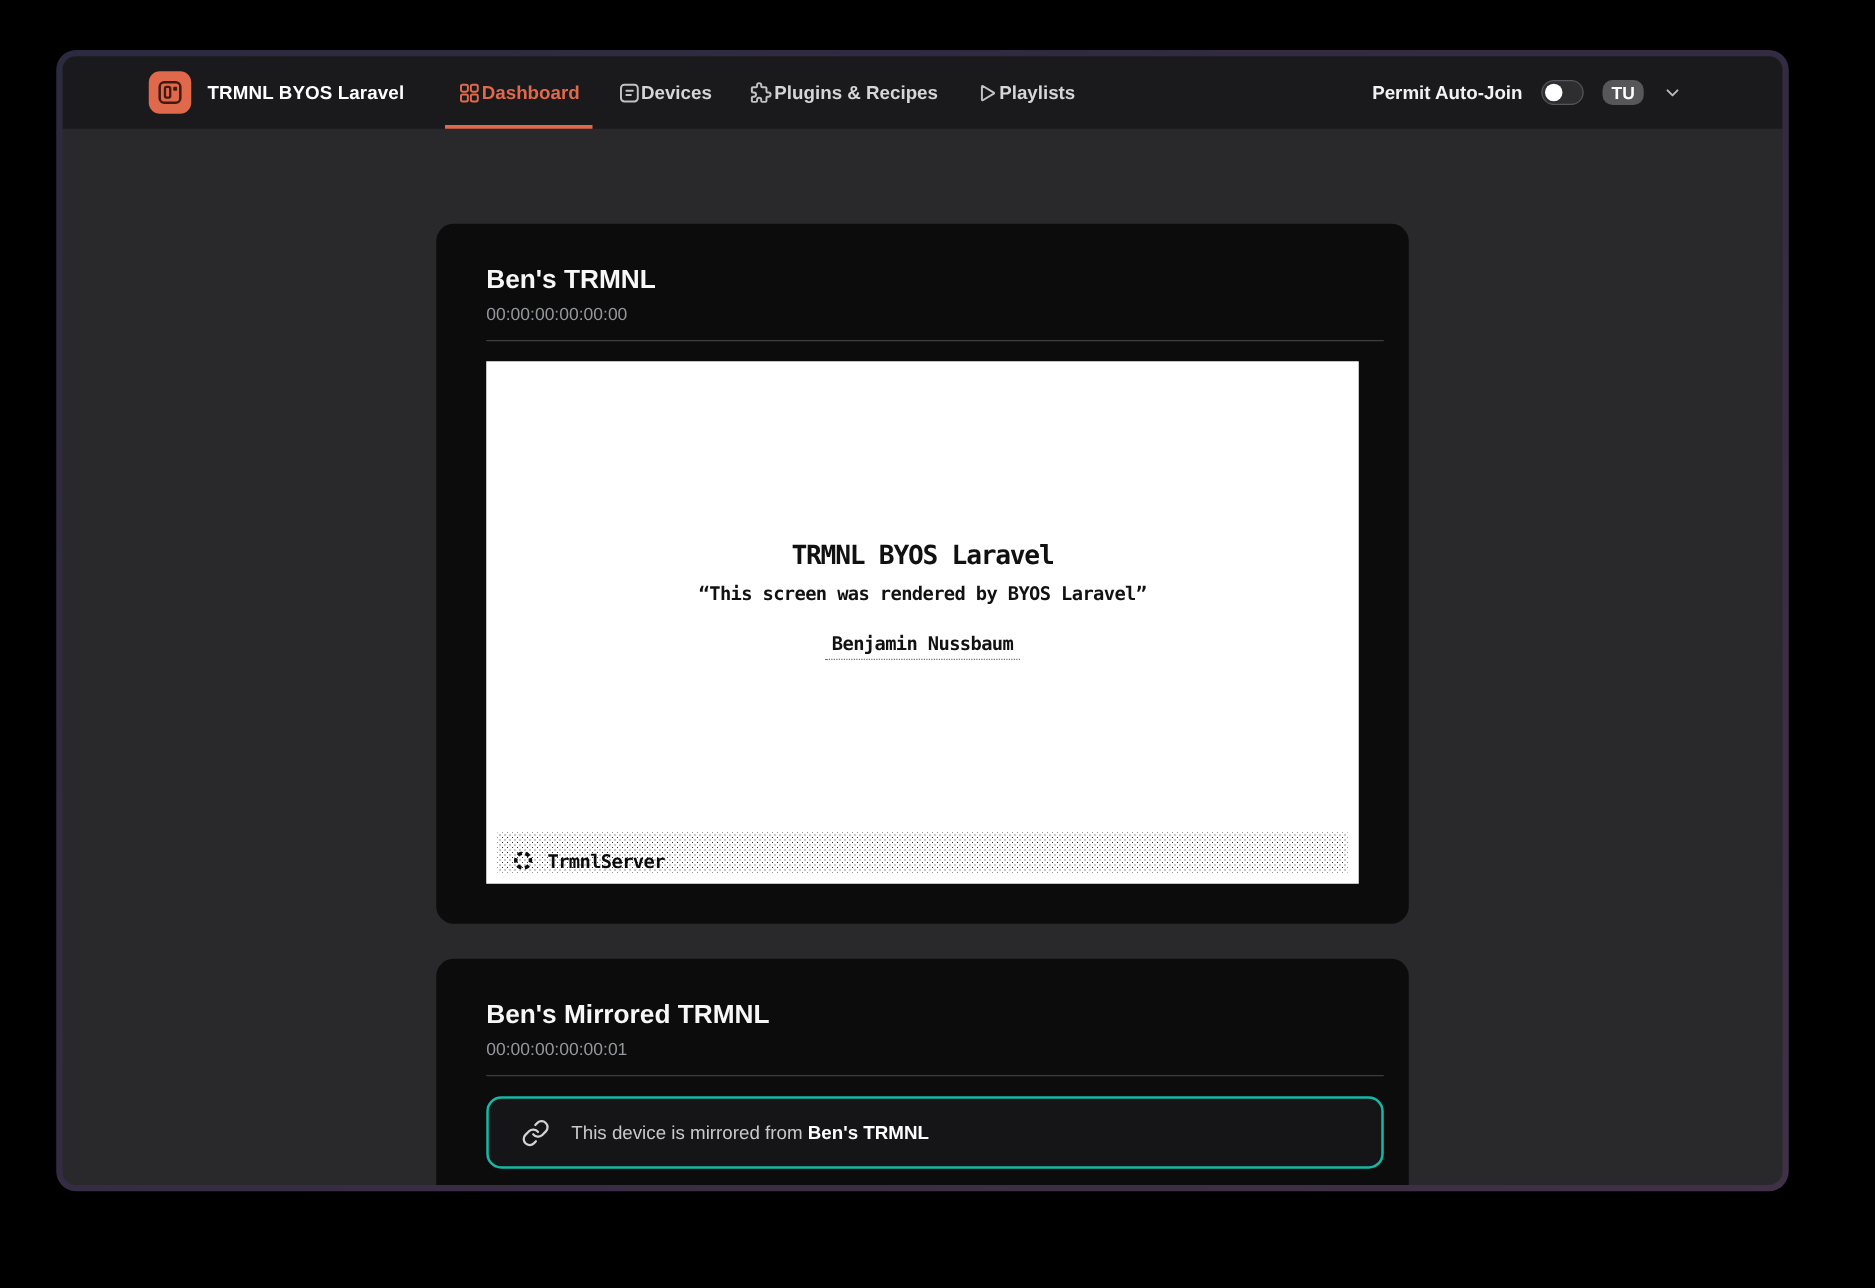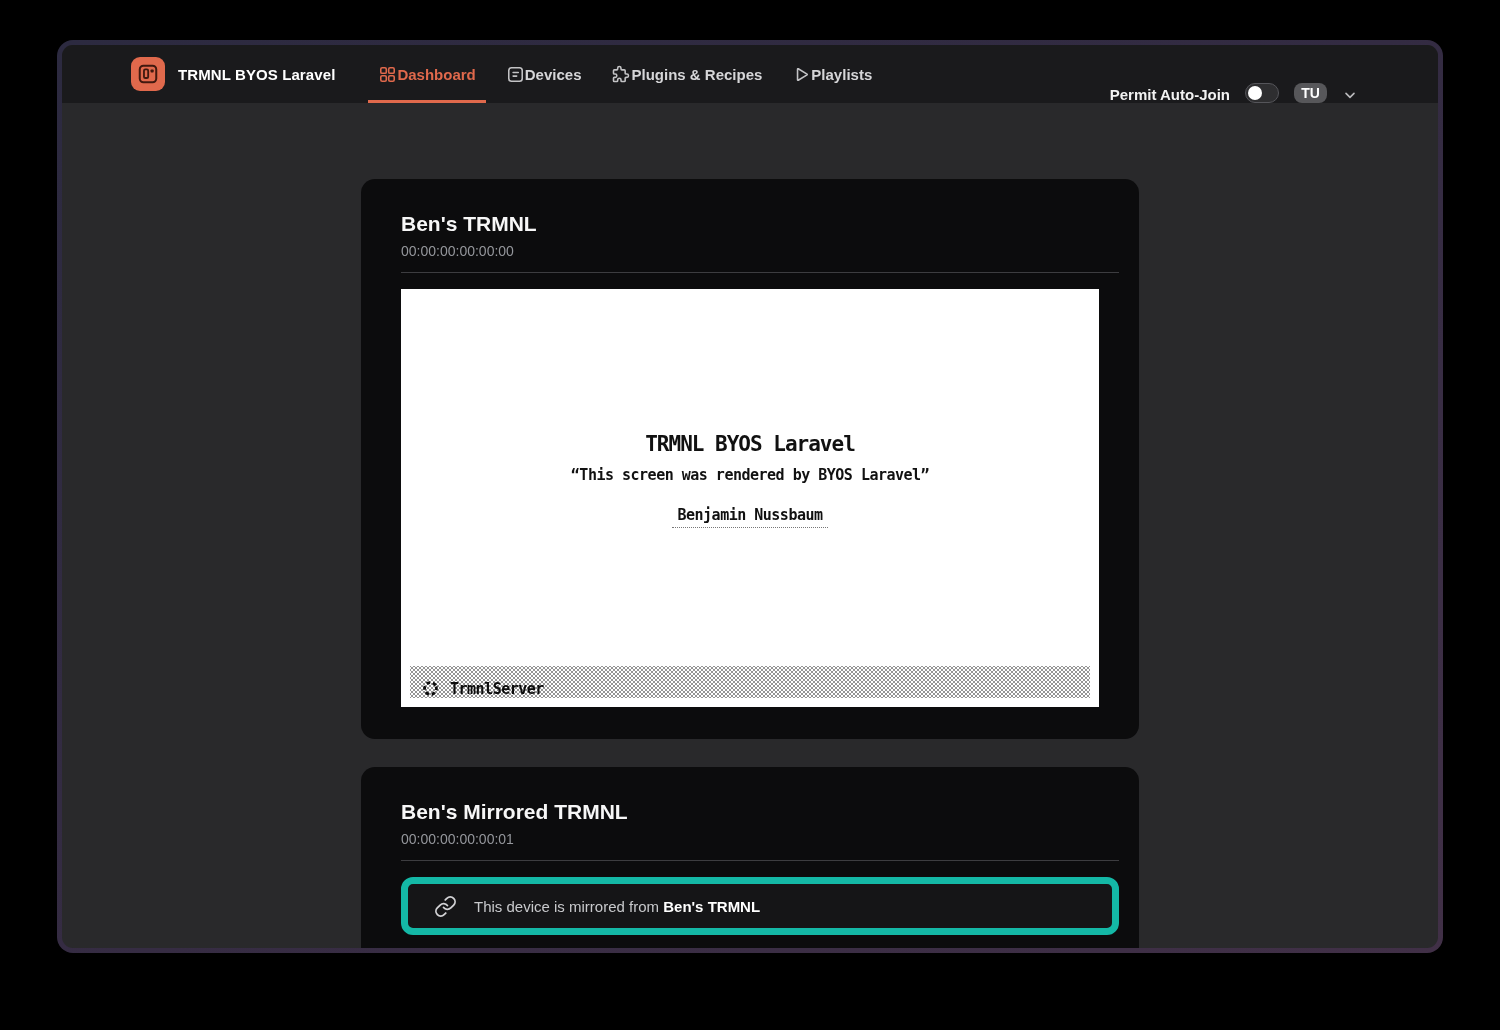--- a/index.html
+++ b/index.html
@@ -1,19 +1,19 @@
 <!DOCTYPE html>
 <html><head>
 <meta charset="utf-8">
 <style>
   * { margin:0; padding:0; box-sizing:border-box; }
   html,body { width:1500px; height:1030px; background:#000; font-family:"Liberation Sans", sans-serif; overflow:hidden; }
 
   .window {
-    position:absolute; left:57px; top:40px; width:1386px; height:913px;
+    position:absolute; left:45px; top:40px; width:1386px; height:913px;
     border-radius:16px; padding:5px;
     background:linear-gradient(150deg,#2c2a40 0%, #332b42 45%, #413047 100%);
   }
   .window-inner {
     width:100%; height:100%; border-radius:11px; overflow:hidden;
     background:#29292b; display:flex; flex-direction:column;
   }
 
   
   .nav {
@@ -31,21 +31,21 @@
   .nav-item {
     display:flex; align-items:center; padding:0 10px; margin:0 5px;
     color:#d6d6d8; font-size:15px; font-weight:600; cursor:pointer;
     border-bottom:3px solid transparent; padding-top:3px;
   }
   .nav-item .nicon { display:flex; align-items:center; }
   .nav-item.active { color:#e0694c; border-bottom-color:#e0694c; }
   .nav-item svg { stroke:#c2c2c4; }
   .nav-item.active svg { stroke:#e0694c; }
 
-  .nav-right { margin-left:auto; display:flex; align-items:flex-end; gap:15px; }
+  .nav-right { margin-left:auto; display:flex; align-items:center; gap:15px; }
   .permit-label { color:#f2f2f2; font-size:15px; font-weight:700; }
   .toggle {
     width:34px; height:20px; border-radius:10px; background:#2e2e30;
     border:1px solid #55555a; position:relative; cursor:pointer;
   }
   .toggle-knob {
     position:absolute; left:2px; top:2px; width:14px; height:14px;
     border-radius:50%; background:#fff;
   }
   .avatar {
@@ -90,21 +90,21 @@
       radial-gradient(#2c2c2c 24%, transparent 26%),
       radial-gradient(#2c2c2c 24%, transparent 26%);
     background-size:4px 4px; background-position:0 0, 2px 2px;
     display:flex; align-items:flex-end; gap:10px; padding-left:11px;
   }
   .server-label { font-size:15px; font-weight:700; letter-spacing:-0.5px; color:#0c0c0c; }
 
   
   .mirror-box {
     margin-top:16px; height:58px; border-radius:12px; background:#151517;
-    border:7px solid #14b8a6;
+    border:2px solid #14b8a6;
     display:flex; align-items:center; gap:17px; padding:0 26px;
   }
   .mirror-text { color:#c8c9cc; font-size:15px; }
   .mirror-text strong { color:#fff; font-weight:700; }
 </style>
 </head>
 <body>
 
 <div class="window">
   <div class="window-inner">

